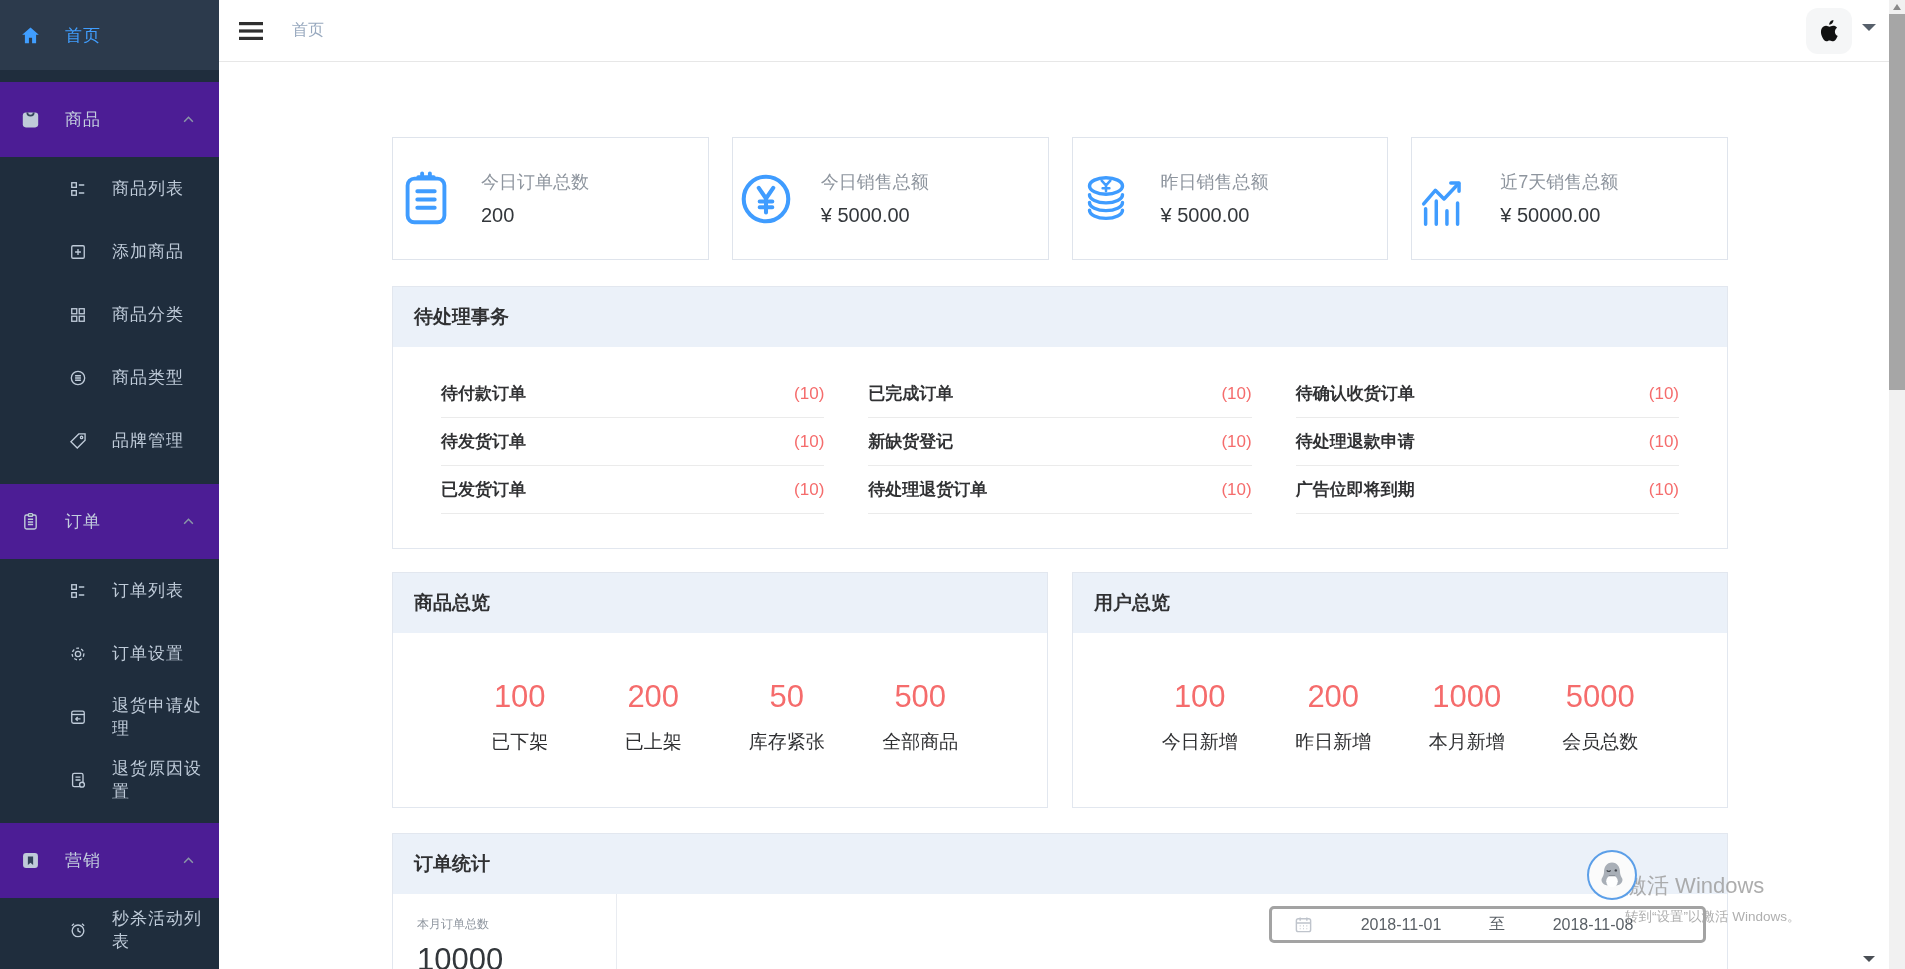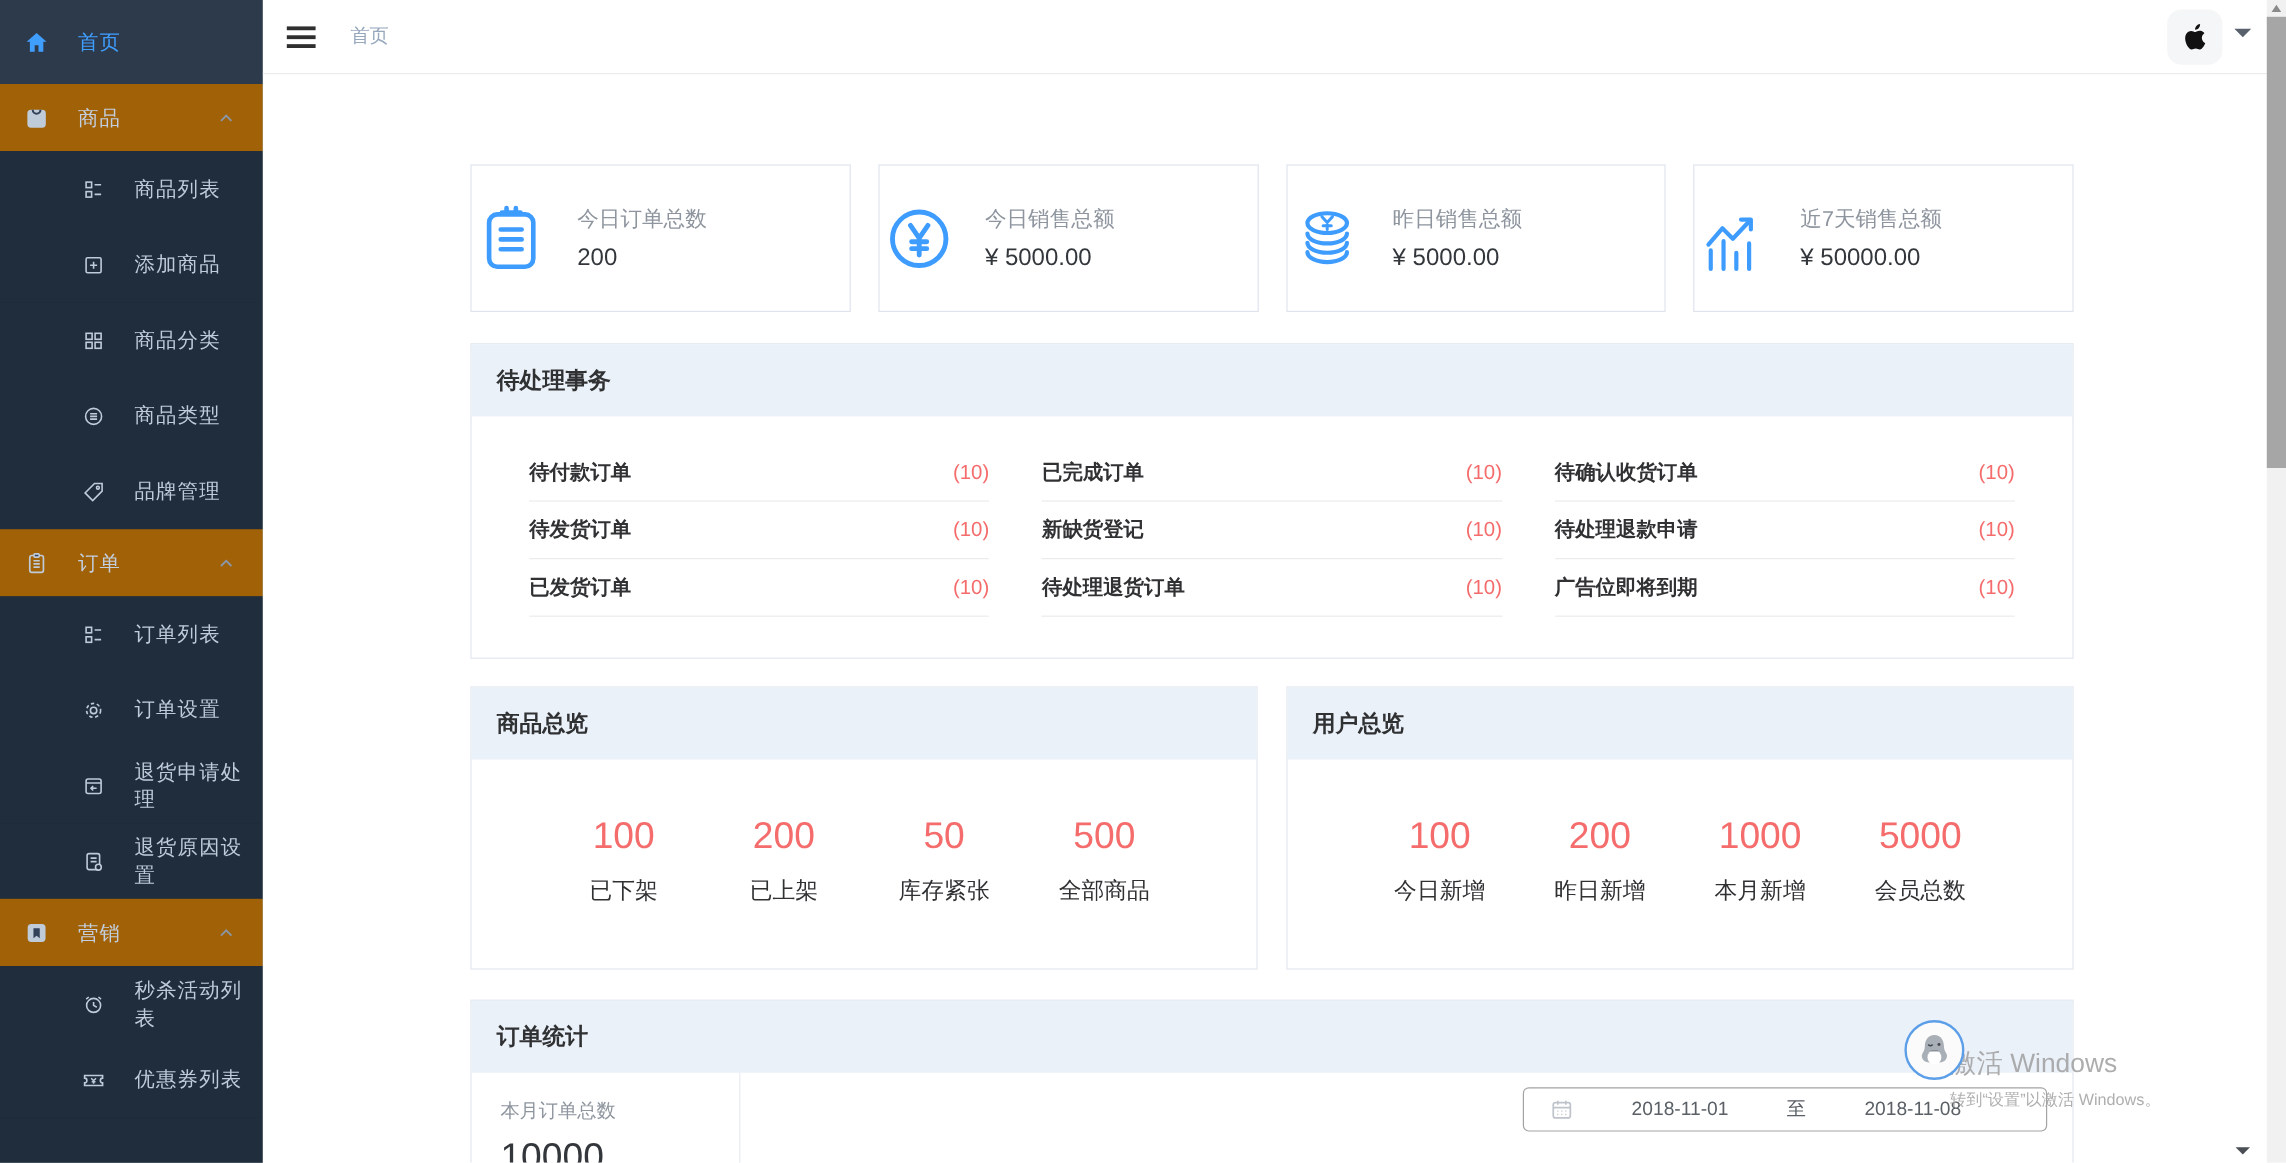--- a/index.html
+++ b/index.html
@@ -4,21 +4,21 @@
 <style>
   * { margin:0; padding:0; box-sizing:border-box; }
   html,body { width:1905px; height:969px; overflow:hidden; }
   body { position:relative; background:#fff; font-family:"Liberation Sans","DejaVu Sans",sans-serif; color:#303133; }
 
   
   .sidebar { position:absolute; left:0; top:0; width:219px; height:969px; background:#1f2d3d; display:flex; flex-direction:column; }
   .s-row { display:flex; align-items:center; cursor:pointer; flex:0 0 auto; }
   .s-home { height:70px; background:#2c3a4c; padding-left:19px; }
   .s-home .s-label { color:#409eff; }
-  .s-group { height:56px; background:#a16207; padding-left:19px; }
+  .s-group { height:75px; background:#4c1d95; padding-left:19px;margin-top:12px; }
   .s-sub { height:63px; background:#1f2d3d; padding-left:67px; }
   .s-icon { width:22px; height:22px; display:inline-flex; align-items:center; justify-content:center; flex:0 0 auto; }
   .s-label { margin-left:24px; font-size:17px; color:#c3cede; letter-spacing:1px; }
   .s-sub .s-label { margin-left:23px; color:#bfcbd9; }
   .s-arrow { margin-left:auto; margin-right:24px; display:flex; }
   .s-fill { flex:1; background:#1f2d3d; }
 
   
   .header { position:absolute; left:219px; top:0; right:0; height:62px; background:#fff; border-bottom:1px solid #e7e7e7; display:flex; align-items:center; }
   .hamburger { margin-left:13px; padding:6px; cursor:pointer; display:flex; }
@@ -49,23 +49,23 @@
 
   .overview-row { display:flex; gap:24px; margin-top:23px; }
   .panel-overview { flex:1; height:236px; }
   .ov-body { display:grid; grid-template-columns:1fr 1fr 1fr 1fr; padding:46px 60px 0; text-align:center; }
   .ov-num { font-size:31px; color:#f56c6c; }
   .ov-lbl { font-size:19px; color:#303133; margin-top:14px; }
 
   .panel-orderstats { margin-top:25px; height:300px; }
   .os-body { position:relative; height:238px; }
   .os-left { position:absolute; left:0; top:0; bottom:0; width:224px; border-right:1px solid #e9ecf1; padding:22px 0 0 24px; }
-  .os-metric-label { font-size:16px; color:#8e959e; }
+  .os-metric-label { font-size:12px; color:#8e959e; }
   .os-metric-value { font-size:31px; color:#33373b; margin-top:9px; }
-  .date-picker { position:absolute; right:21px; top:12px; width:437px; height:37px; border:1px solid #a3a3a3; border-radius:5px; display:flex; align-items:center; padding:0 22px; background:#fff; cursor:pointer; }
+  .date-picker { position:absolute; right:21px; top:12px; width:437px; height:37px; border:3px solid #a3a3a3; border-radius:5px; display:flex; align-items:center; padding:0 22px; background:#fff; cursor:pointer; }
   .date-text { font-size:16px; color:#5a6066; flex:1; text-align:center; }
   .date-sep { font-size:16px; color:#5a6066; }
 
   
   .qq-float { position:absolute; left:1587px; top:850px; width:50px; height:50px; border-radius:50%; border:2px solid #5c9fe8; background:#fbfbfb; display:flex; align-items:center; justify-content:center; cursor:pointer; z-index:30; }
   .watermark { position:absolute; left:1625px; top:871px; z-index:20; pointer-events:none; }
   .wm1 { font-size:22px; color:#9f9f9f; opacity:.85; }
   .wm2 { font-size:13.5px; color:#a6a6a6; opacity:.9; margin-top:7px; }
 
   .scrollbar { position:absolute; right:0; top:0; width:16px; height:969px; background:#f1f1f1; z-index:40; }

